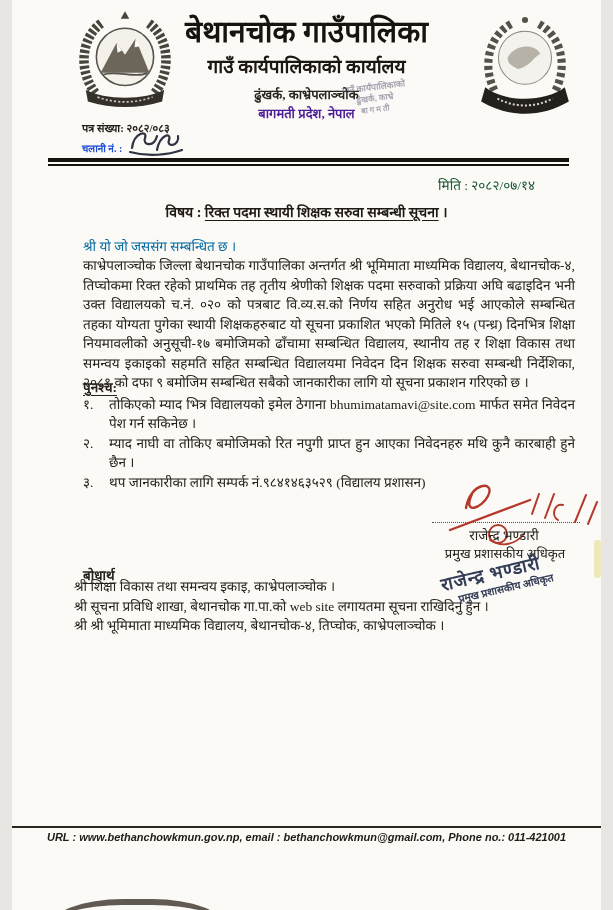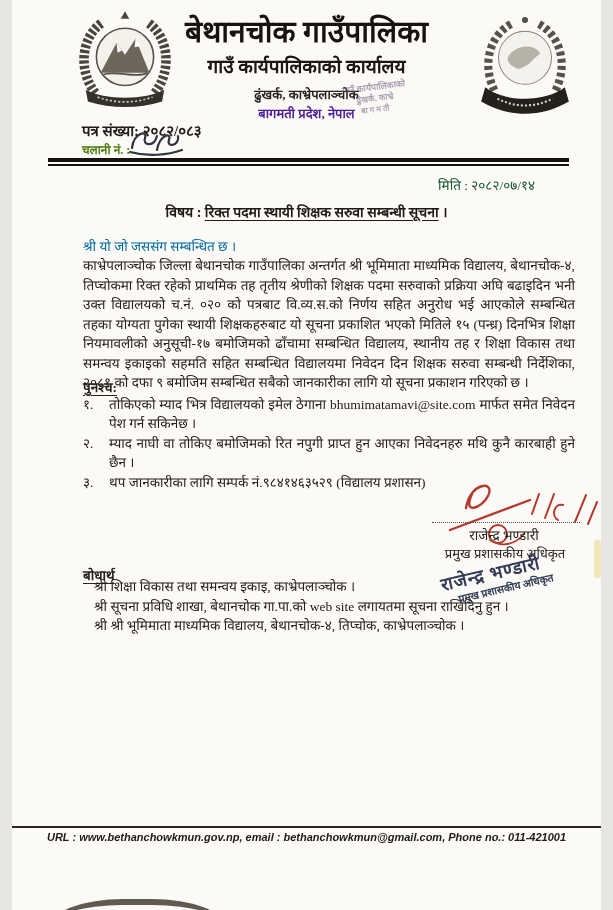--- a/index.html
+++ b/index.html
@@ -19,22 +19,22 @@
 
   .emblem-left{top:8px;left:60px;width:106px;height:102px;}
   .emblem-right{top:12px;left:462px;width:102px;height:116px;}
 
   .hdr-stamp{top:82px;left:298px;width:130px;transform:rotate(-7deg);
     color:rgba(104,94,122,.55);font-weight:bold;text-align:center;line-height:11px;}
   .hdr-stamp .s1{font-size:9px;}
   .hdr-stamp .s2{font-size:8.5px;}
   .hdr-stamp .s3{font-size:8px;letter-spacing:2px;}
 
-  .refno{top:120px;left:70px;font-size:15px;font-weight:bold;color:#211c16;}
-  .chalani{top:141px;left:70px;font-size:12px;font-weight:bold;color:#4d7c0f;}
+  .refno{top:120px;left:70px;font-size:11px;font-weight:bold;color:#211c16;}
+  .chalani{top:141px;left:70px;font-size:10px;font-weight:bold;color:#1d4ed8;}
   .scrawl{top:124px;left:112px;width:62px;height:36px;}
 
   .rules{top:158px;left:36px;right:32px;}
   .rule-thick{height:4px;background:#16130f;}
   .rule-thin{height:2px;background:#16130f;margin-top:2px;}
 
   .date-line{top:176px;right:66px;font-size:13.5px;color:#14532d;}
 
   .subject{top:202px;left:0;width:100%;text-align:center;font-size:14px;font-weight:bold;color:#1e1913;}
   .subject .u{text-decoration:underline;text-underline-offset:3px;}
@@ -52,21 +52,21 @@
   
   .sig-scribble{top:474px;left:420px;width:172px;height:78px;}
   .sig-dotline{top:522px;left:420px;width:148px;border-top:1.6px dotted #57514a;}
   .sig-name{top:526px;left:412px;width:160px;text-align:center;font-size:13.5px;color:#26211b;}
   .sig-title{top:544px;left:398px;width:190px;text-align:center;font-size:13px;color:#26211b;}
   .sig-stamp{top:552px;left:428px;width:180px;transform:rotate(-13deg);color:#333d56;}
   .sig-stamp .n{font-size:18px;font-weight:bold;letter-spacing:1px;white-space:nowrap;}
   .sig-stamp .t{font-size:10.5px;font-weight:bold;padding-left:14px;margin-top:-1px;white-space:nowrap;}
 
   .cc-head{top:566px;left:71px;font-size:13.5px;font-weight:bold;text-decoration:underline;text-underline-offset:3px;}
-  .cc-list{top:577px;left:82px;width:470px;font-size:13.5px;line-height:19.5px;color:#26211b;}
+  .cc-list{top:577px;left:62px;width:470px;font-size:13.5px;line-height:19.5px;color:#26211b;}
 
   .footer-rule{top:826px;left:0;width:613px;height:2px;background:#2a2620;}
   .footer-text{top:831px;left:0;width:100%;text-align:center;
     font-family:"Liberation Sans","DejaVu Sans",sans-serif;
     font-style:italic;font-weight:bold;font-size:11px;color:#1f1b16;}
 
   .smudge{top:899px;left:38px;width:175px;height:22px;border-top:6px solid #3a332b;
     border-top-left-radius:50% 120%;border-top-right-radius:50% 120%;opacity:.8;}
   .edge-smudge{top:540px;right:0px;width:7px;height:38px;background:#e8d98a;opacity:.55;border-radius:3px;}
 </style>

